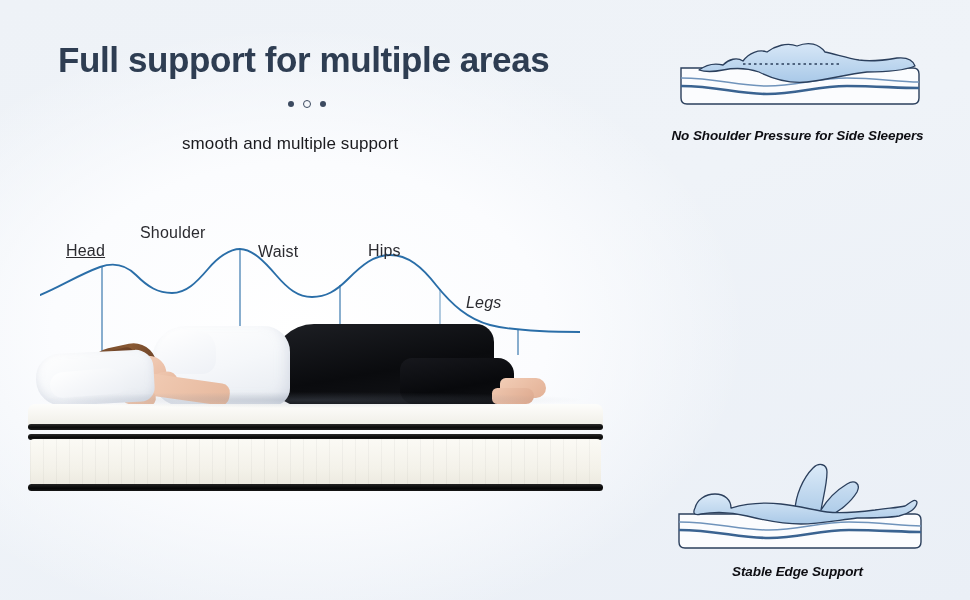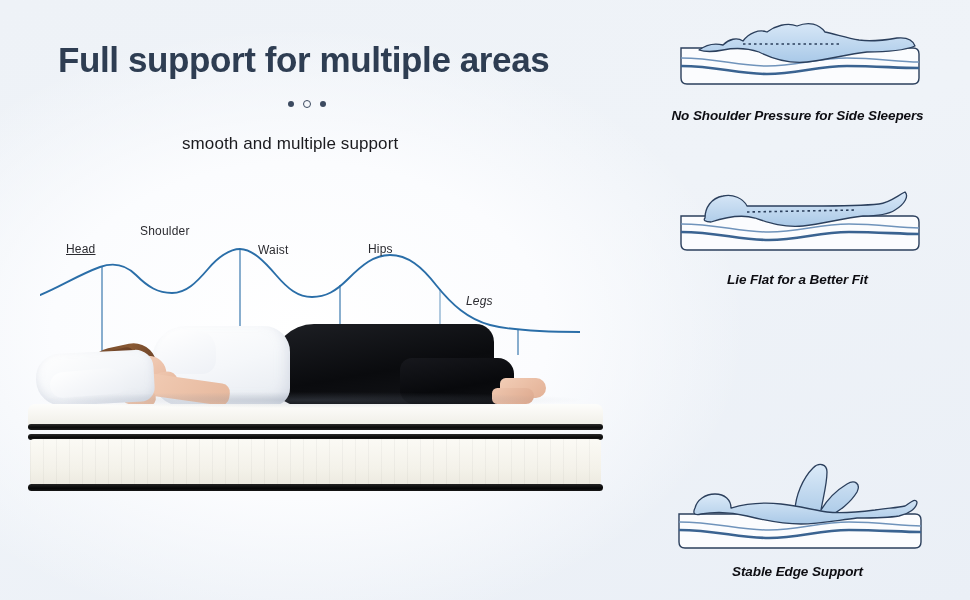--- a/index.html
+++ b/index.html
@@ -79,21 +79,21 @@
   #contour-svg {
     position: absolute;
     left: 40px;
     top: 235px;
     width: 540px;
     height: 120px;
   }
 
   .region-label {
     position: absolute;
-    font-size: 12px;
+    font-size: 16px;
     color: #2b2b30;
     white-space: nowrap;
     letter-spacing: 0.2px;
     text-align: center;
   }
   #label-head     { left: 66px;  top: 242px; text-decoration: underline; }
   #label-shoulder { left: 140px; top: 224px; }
   #label-waist    { left: 258px; top: 243px; }
   #label-hips     { left: 368px; top: 242px; }
   #label-legs     { left: 466px; top: 294px; font-style: italic; }
@@ -301,21 +301,21 @@
     top: 0;
     width: 345px;
     height: 600px;
   }
   .feature-card {
     position: absolute;
     left: 0;
     width: 345px;
     height: 150px;
   }
-  #feature-0 { top: 4px; }
+  #feature-0 { top: 24px; }
   #feature-1 { top: 168px; }
   #feature-2 { top: 318px; }
   #feature-3 { top: 458px; }
 
   .feature-figure {
     position: absolute;
     left: 42px;
     top: 0;
     width: 262px;
     height: 105px;
@@ -418,39 +418,20 @@
         <path d="M 32,46 C 40,40 48,39 56,41 C 62,35 70,33 76,37 C 82,29 92,25 100,28
                  C 108,22 120,18 130,22 C 142,17 152,20 158,28 C 168,30 180,34 192,36
                  C 206,38 218,36 230,34 C 240,33 246,36 248,42
                  C 238,46 220,48 200,48 C 180,50 160,56 140,58
                  C 120,60 104,54 92,48 C 80,44 66,44 56,46 C 46,48 38,48 32,46 Z" fill="url(#bodyGrad0)" stroke="#2b3f5c" stroke-width="1.3" stroke-linejoin="round"></path>
         <line x1="76" y1="40" x2="172" y2="40" stroke="#2b3f5c" stroke-width="1.6" stroke-dasharray="2.5 3"></line>
       </svg>
       <div class="feature-caption">No Shoulder Pressure for Side Sleepers</div>
     </div>
 
-    <div class="feature-card" id="feature-1">
-      <svg class="feature-figure" viewBox="0 0 262 105">
-        <defs>
-          <linearGradient id="bodyGrad1" x1="0" y1="0" x2="0" y2="1">
-            <stop offset="0%" stop-color="#d9e8f8"></stop>
-              <stop offset="100%" stop-color="#aac9e7"></stop>
-          </linearGradient>
-        </defs>
-        <path d="M 14,48 L 246,48 Q 252,48 252,54 L 252,76 Q 252,82 246,82 L 20,82 Q 14,82 14,76 Z" fill="#fbfcfe" stroke="#2b3f5c" stroke-width="1.4"></path>
-        <path d="M 14,56 C 50,56 72,64 102,64 C 132,64 152,56 182,56 C 212,56 232,60 252,60" fill="none" stroke="#6f93bb" stroke-width="1.5"></path>
-        <path d="M 14,64 C 50,64 72,72 102,72 C 132,72 152,64 182,64 C 212,64 232,66 252,66" fill="none" stroke="#3a6391" stroke-width="2.6"></path>
-        <path d="M 38,50 C 38,40 44,30 56,28 C 66,26 76,30 80,38 C 96,38 120,38 144,38
-                 C 170,38 194,38 212,36 C 222,35 230,28 238,24 C 242,28 238,36 228,42
-                 C 222,46 210,48 196,48 C 176,50 156,56 136,58 C 116,60 100,54 88,50
-                 C 74,46 56,50 44,54 C 38,54 36,52 38,50 Z" fill="url(#bodyGrad1)" stroke="#2b3f5c" stroke-width="1.3" stroke-linejoin="round"></path>
-        <line x1="80" y1="44" x2="190" y2="42" stroke="#2b3f5c" stroke-width="1.6" stroke-dasharray="2.5 3"></line>
-      </svg>
-      <div class="feature-caption">Lie Flat for a Better Fit</div>
-    </div>
 
 
     <div class="feature-card" id="feature-3">
       <svg class="feature-figure" viewBox="0 0 262 105">
         <defs>
           <linearGradient id="bodyGrad3" x1="0" y1="0" x2="0" y2="1">
             <stop offset="0%" stop-color="#dbeaf8"></stop>
               <stop offset="100%" stop-color="#aac9e7"></stop>
           </linearGradient>
         </defs>

